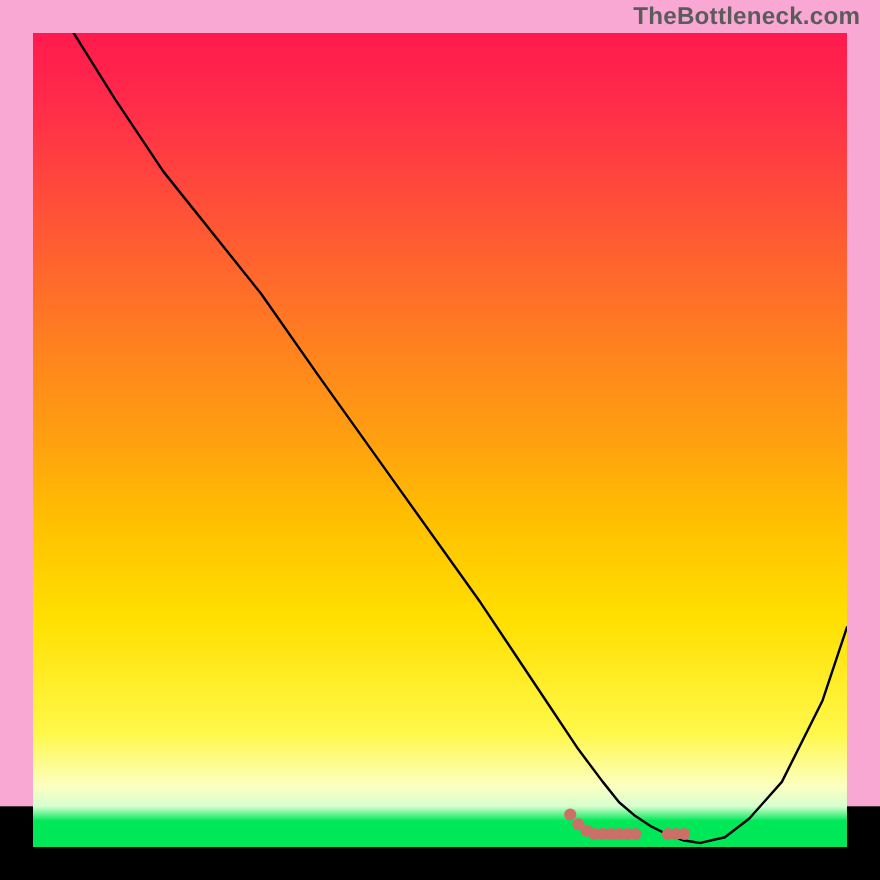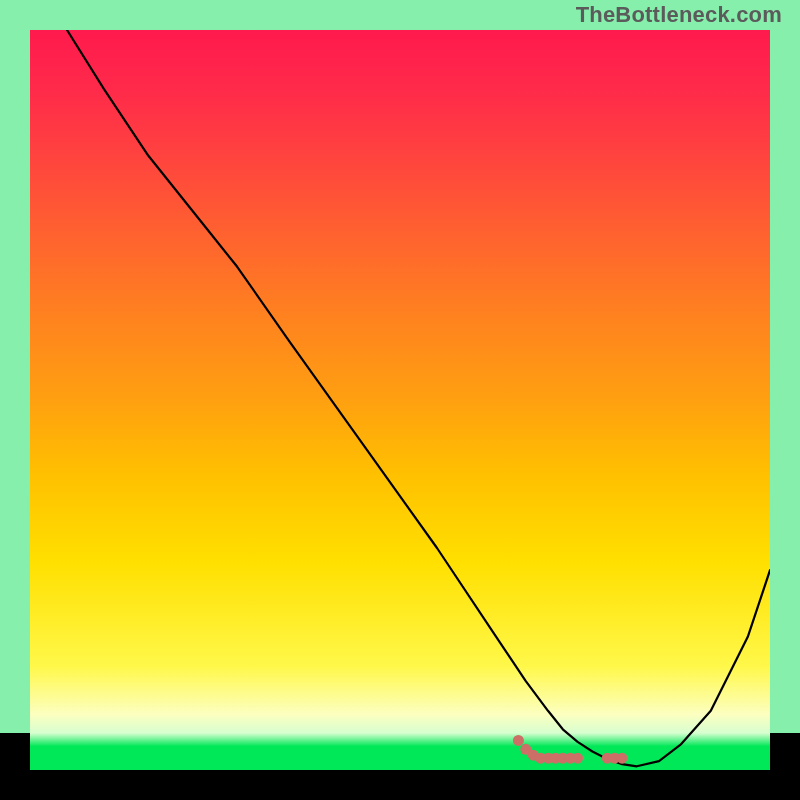--- a/index.html
+++ b/index.html
@@ -1,21 +1,21 @@
 <!DOCTYPE html>
 <html><head>
 <meta charset="utf-8">
 <style>
   * { margin: 0; padding: 0; box-sizing: border-box; }
   html, body { width: 800px; height: 800px; background: #000; overflow: hidden; }
   .frame {
     position: relative;
     width: 800px;
     height: 733px;
-    background: #86efac;
+    background: #f9a8d4;
   }
   .watermark {
     position: absolute;
     top: 2px;
     right: 18px;
     font-family: Arial, Helvetica, sans-serif;
     font-size: 22px;
     font-weight: 600;
     color: #5b5b5b;
     letter-spacing: 0.2px;

